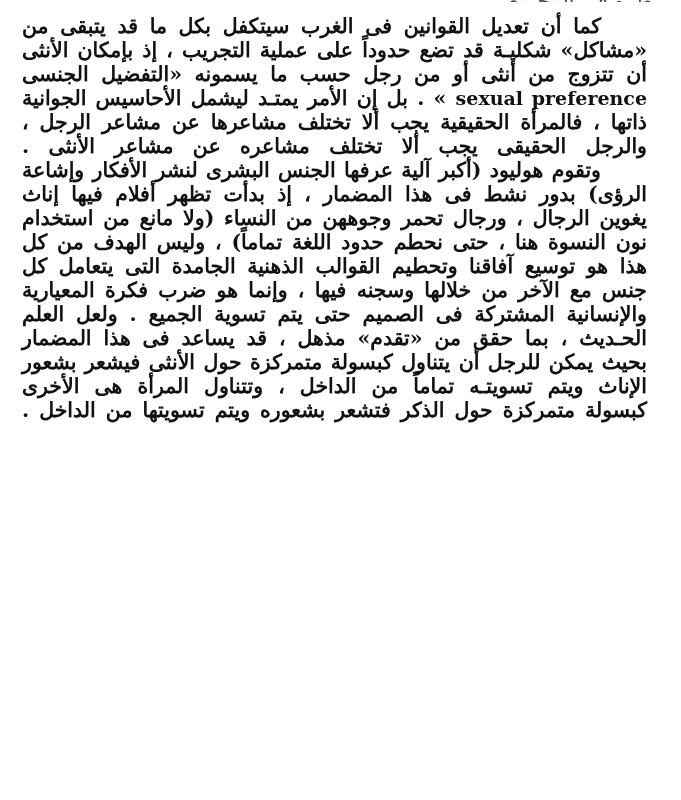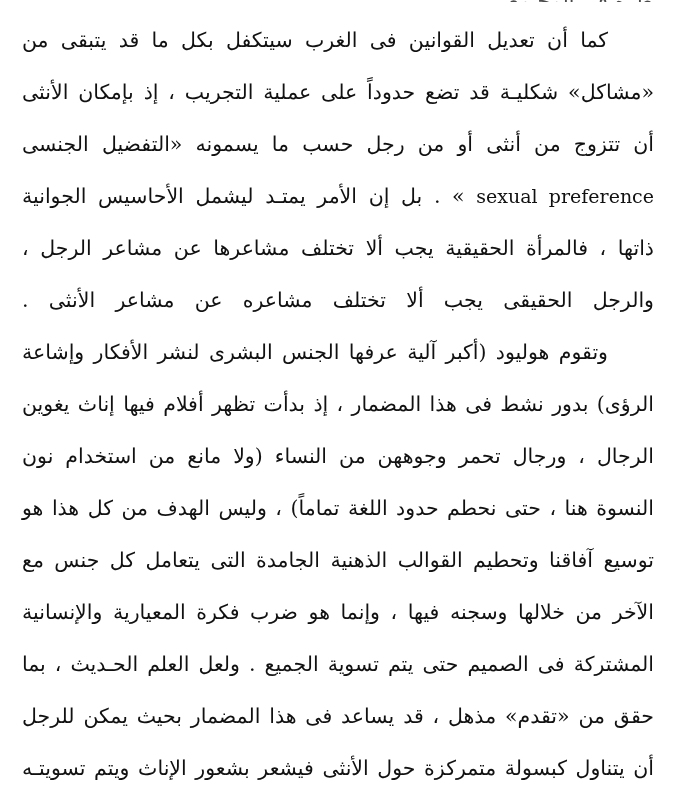--- a/index.html
+++ b/index.html
@@ -35,27 +35,28 @@
     direction: rtl;
     text-align: justify;
   }
   .top-clip p {
     margin: 0;
     font-size: 20.5px;
     line-height: 26px;
     color: #4a4a4a;
   }
   p.para {
-    margin: 0 5px 0 0;
+    margin: 0 12px 0 0;
     font-size: 20.5px;
-    line-height: 52px;
+    line-height: 24px;
     letter-spacing: 0px;
     word-spacing: 1px;
     text-align: justify;
     text-align-last: justify;
+    font-weight: bold;
   }
   p.para.first {
     padding-top: 14px;
   }
   p.para .indent {
     display: inline-block;
     width: 46px;
   }
   .latin {
     direction: ltr;

